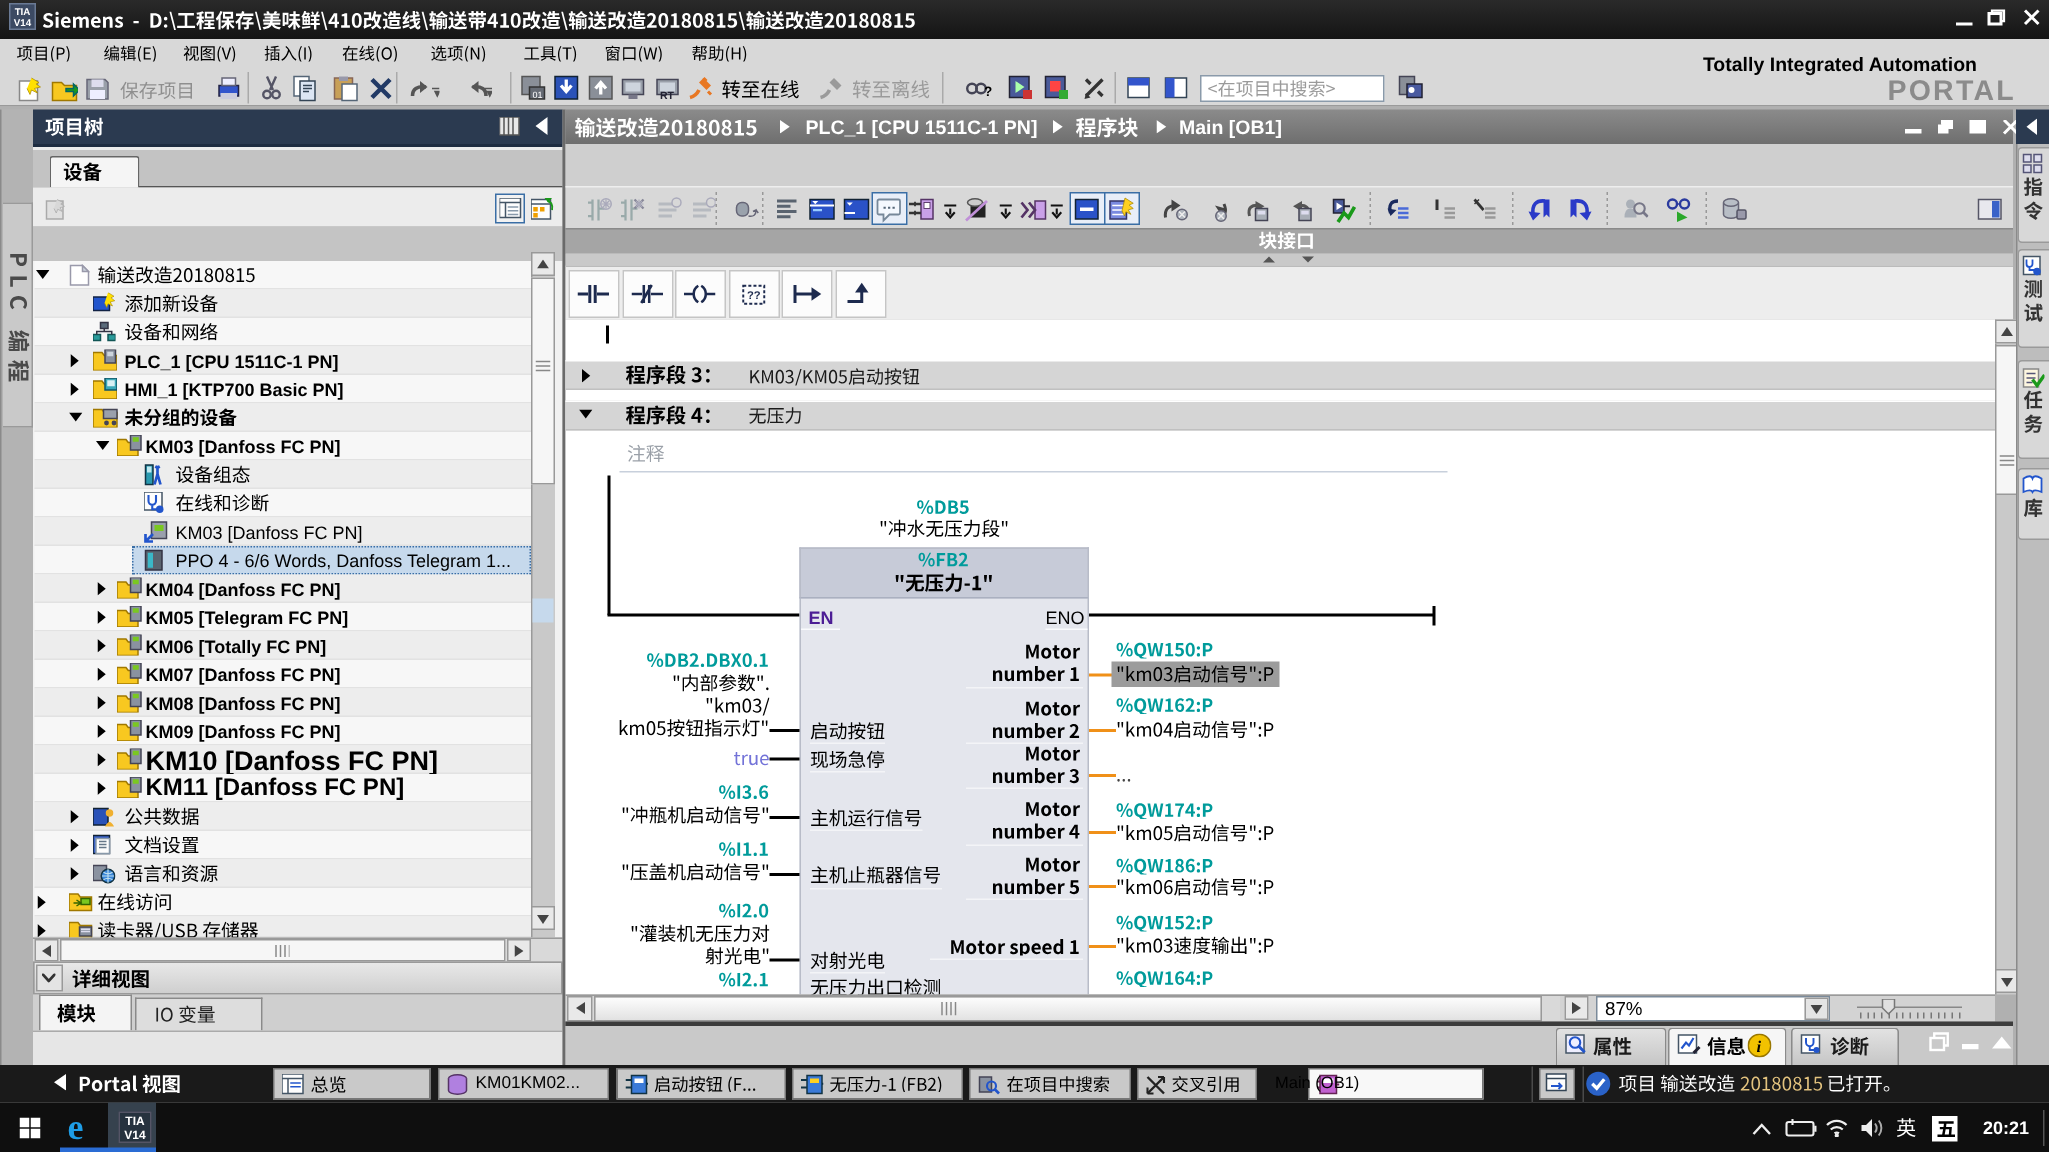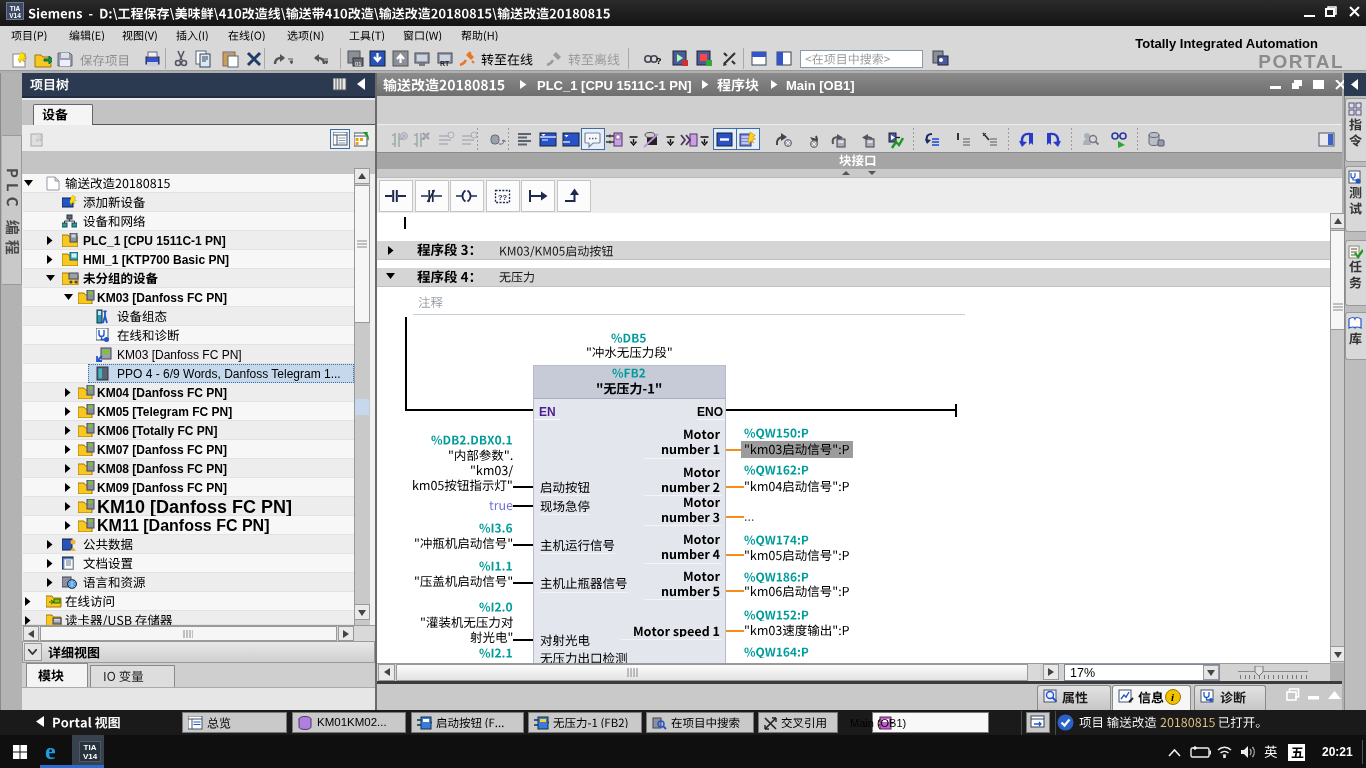--- a/index.html
+++ b/index.html
@@ -728,21 +728,21 @@
     <rect x="7" y="3" width="6" height="4" fill="#7ac820"></rect>
     <path d="M1 14 l5-5 M1 9 v5 h5" stroke="#2255cc" stroke-width="1.8" fill="none"></path>
   </svg>
 <div style="position:absolute;top:354.5px;font-weight:normal;font-size:12px;color:#000;white-space:pre;line-height:1;transform:translateY(-50%);left:117px">KM03 [Danfoss FC PN]</div>
 <div style="position:absolute;left:23px;top:363.5px;width:331px;height:19px;background:#f7f7f7;border-bottom:1px solid #e2e2e2"></div>
 <div style="position:absolute;left:88px;top:363.5px;width:266px;height:19px;background:#c6d9ec;border:1px dotted #3a6ea5"></div>
 <svg style="position:absolute;left:96px;top:365.5px" width="14" height="15" viewBox="0 0 14 15">
     <rect x="1" y="1" width="11" height="13" fill="#5a6470" stroke="#334"></rect>
     <rect x="2.5" y="2.5" width="3.5" height="10" fill="#3ab8c8"></rect>
   </svg>
-<div style="position:absolute;top:373.5px;font-weight:normal;font-size:12px;color:#000;white-space:pre;line-height:1;transform:translateY(-50%);left:117px">PPO 4 - 6/9 Words, Danfoss Telegram 1...</div>
+<div style="position:absolute;top:373.5px;font-weight:normal;font-size:12px;color:#000;white-space:pre;line-height:1;transform:translateY(-50%);left:117px">PPO 4 - 6/6 Words, Danfoss Telegram 1...</div>
 <div style="position:absolute;left:23px;top:382.5px;width:331px;height:19px;background:#ededed;border-bottom:1px solid #e2e2e2"></div>
 <svg style="position:absolute;left:65px;top:387.5px" width="6" height="9" viewBox="0 0 6 9">
     <path d="M0 0 v9 L5.5 4.5z" fill="#000"></path>
   </svg>
 <svg style="position:absolute;left:78px;top:384.5px" width="17" height="14" viewBox="0 0 17 14">
     <path d="M0 3 h6 l1.5 2 H14 v9 H0z" fill="#f8c820" stroke="#a07800"></path>
     <rect x="9" y="0" width="7" height="10" fill="#8a92a0" stroke="#445"></rect>
     <rect x="10.5" y="1.5" width="4" height="3" fill="#7ac820"></rect>
   </svg>
 <div style="position:absolute;top:392.5px;font-weight:bold;font-size:12px;color:#000;white-space:pre;line-height:1;transform:translateY(-50%);left:97px">KM04 [Danfoss FC PN]</div>
@@ -1272,21 +1272,21 @@
     <use href="#g153" x="0"></use>
     <use href="#g154" x="47"></use>
     <use href="#g155" x="147"></use>
     <use href="#g141" x="247"></use>
     <use href="#g142" x="347"></use>
     <use href="#g143" x="447"></use>
     <use href="#g156" x="547"></use>
     <use href="#g153" x="647"></use>
   </svg>
 <div style="position:absolute;top:412px;font-weight:bold;font-size:12px;color:#4c1d95;white-space:pre;line-height:1;transform:translateY(-50%);left:539px">EN</div>
-<div style="position:absolute;top:412px;font-weight:bold;font-size:12px;color:#000;white-space:pre;line-height:1;transform:translateY(-50%);right:643px">ENO</div>
+<div style="position:absolute;top:412px;font-weight:normal;font-size:12px;color:#000;white-space:pre;line-height:1;transform:translateY(-50%);right:643px">ENO</div>
 <div style="position:absolute;left:534px;top:419px;width:26px;height:1px;background:#fafbfd"></div>
 <div style="position:absolute;left:697px;top:419px;width:28px;height:1px;background:#fafbfd"></div>
 <div style="position:absolute;left:513px;top:486px;width:20px;height:2px;background:#000"></div>
 <div style="position:absolute;left:513px;top:505px;width:20px;height:2px;background:#000"></div>
 <div style="position:absolute;left:513px;top:544px;width:20px;height:2px;background:#000"></div>
 <div style="position:absolute;left:513px;top:582px;width:20px;height:2px;background:#000"></div>
 <div style="position:absolute;left:513px;top:639px;width:20px;height:2px;background:#000"></div>
 <svg class="z" style="left:540.0px;top:480.8px;fill:#000000" width="50.0" height="12.5" viewBox="0 -88 400.0 100">
     <use href="#g137" x="0"></use>
     <use href="#g138" x="100"></use>
@@ -1707,21 +1707,21 @@
 <div style="position:absolute;left:396px;top:664px;width:632px;height:17px;background:linear-gradient(#fdfdfd,#e2e2e2);border:1px solid #999"></div>
 <svg style="position:absolute;left:627px;top:668px" width="12" height="9" viewBox="0 0 12 9">
     <path d="M1 0 v9 M4 0 v9 M7 0 v9 M10 0 v9" stroke="#888"></path>
   </svg>
 <div style="position:absolute;left:1040px;top:663px;width:290px;height:18px;background:#d3d3d3;border-top:1px solid #9a9a9a"></div>
 <div style="position:absolute;left:1043px;top:664px;width:16px;height:16px;background:#e9e9e9;border:1px solid #999"></div>
 <svg style="position:absolute;left:1048px;top:668px" width="6" height="8" viewBox="0 0 6 8">
     <path d="M0 0 v8 L6 4z" fill="#444"></path>
   </svg>
 <div style="position:absolute;left:1064px;top:664px;width:156px;height:17px;background:#fff;border:1px solid #7a8a9a"></div>
-<div style="position:absolute;top:672.5px;font-weight:normal;font-size:12.5px;color:#000;white-space:pre;line-height:1;transform:translateY(-50%);left:1070px">17%</div>
+<div style="position:absolute;top:672.5px;font-weight:normal;font-size:12.5px;color:#000;white-space:pre;line-height:1;transform:translateY(-50%);left:1070px">87%</div>
 <div style="position:absolute;left:1203px;top:665px;width:16px;height:15px;background:#e4e4e4;border:1px solid #999"></div>
 <svg style="position:absolute;left:1207px;top:670px" width="8" height="6" viewBox="0 0 8 6">
     <path d="M0 0 h8 L4 6z" fill="#444"></path>
   </svg>
 <div style="position:absolute;left:1238px;top:671px;width:70px;height:1px;background:#888"></div>
 <svg style="position:absolute;left:1254px;top:666px" width="10" height="11" viewBox="0 0 10 11">
     <path d="M1 0 h8 v6 L5 10 1 6z" fill="#e0e0e0" stroke="#777"></path>
   </svg>
 <div style="position:absolute;left:1240px;top:675px;width:1px;height:4px;background:#777"></div>
 <div style="position:absolute;left:1244.7px;top:675px;width:1px;height:4px;background:#777"></div>

